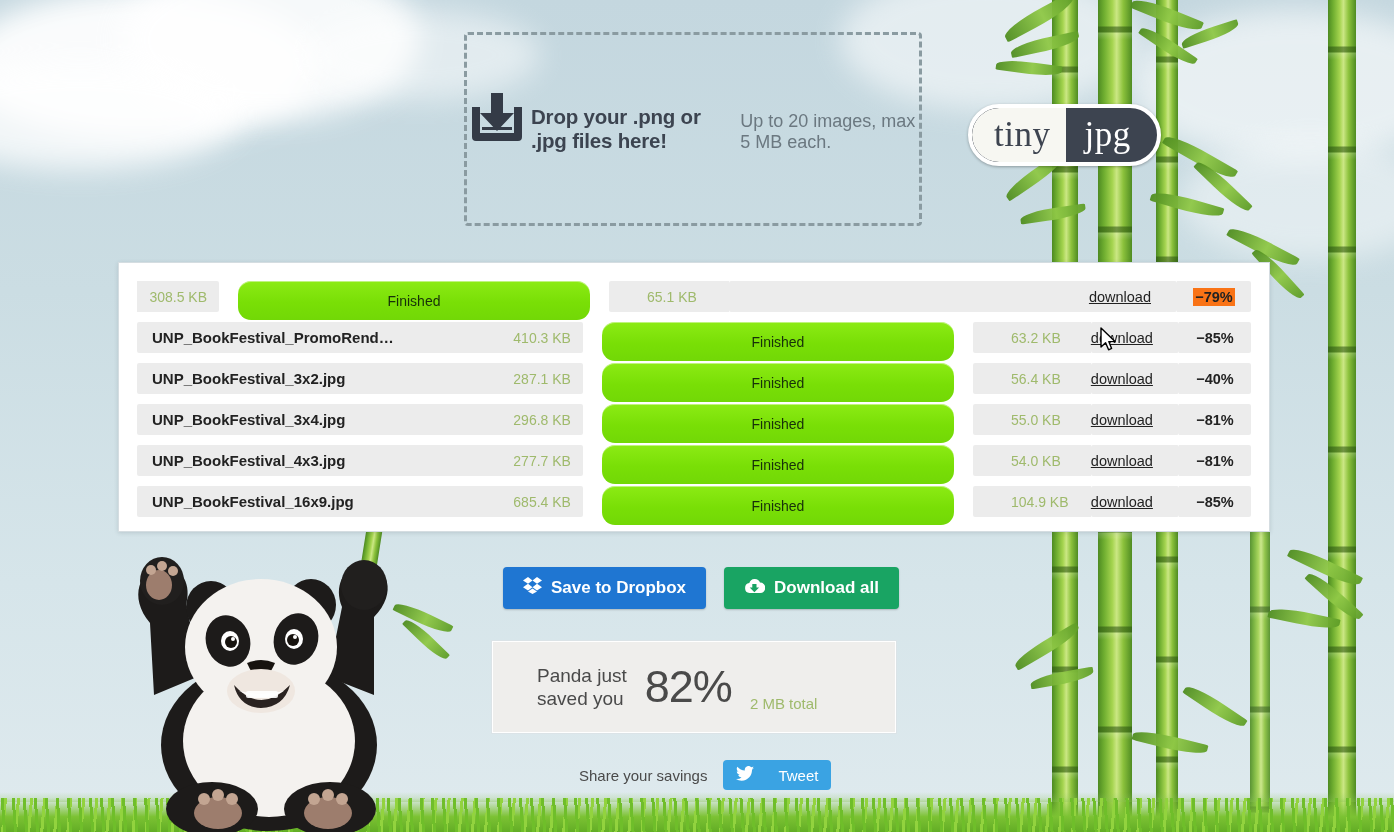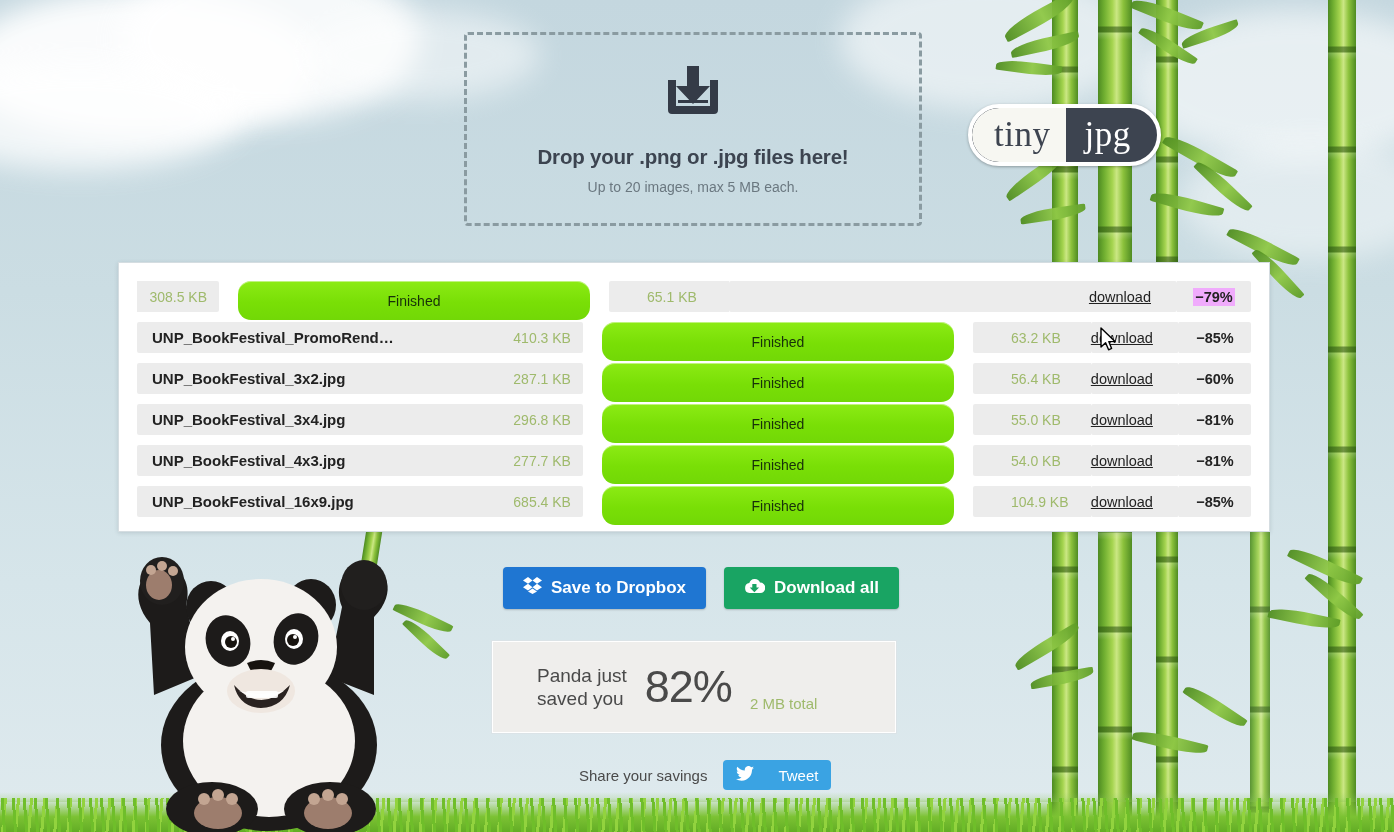--- a/index.html
+++ b/index.html
@@ -70,30 +70,30 @@
 
   
   #panda { position: absolute; left: 106px; top: 545px; width: 350px; height: 290px; }
 
   
   #dropzone {
     position: absolute;
     left: 464px; top: 32px; width: 458px; height: 194px;
     border: 3px dashed #8a9ba1;
     border-radius: 4px;
-    display: flex; flex-direction: column;
+    display: flex; flex-direction: row;
     align-items: center; justify-content: center;
     gap: 4px;
   }
   #dropzone .dz-icon { margin-bottom: 18px; }
   .dz-title {
     font-size: 20.5px; font-weight: bold; color: #3c4450;
     letter-spacing: -0.2px;
   }
-  .dz-sub { font-size: 14px; color: #6b7880; margin-top: 6px; }
+  .dz-sub { font-size: 18px; color: #6b7880; margin-top: 6px; }
 
   
   #logo {
     position: absolute; left: 968px; top: 104px;
     height: 62px; display: flex; align-items: stretch;
     background: #3d4450;
     border-radius: 31px;
     border: 4px solid #ffffff;
     box-shadow: 0 1px 3px rgba(0,0,0,.3);
     overflow: hidden;
@@ -167,21 +167,21 @@
   .c-dl a {
     font-size: 14.5px; color: #222222; text-decoration: underline;
     cursor: pointer;
   }
   .c-pct {
     width: 74px; justify-content: center;
     font-size: 14.5px; font-weight: bold; color: #222222;
     border-radius: 0 2px 2px 0;
   }
   .c-pct.selected .pct-text {
-    background: #f0abfc;
+    background: #f97316;
     padding: 1px 2px;
   }
 
   
   #actions {
     position: absolute; left: 503px; top: 567px;
     display: flex; gap: 18px;
   }
   .btn {
     display: flex; align-items: center; gap: 9px;
@@ -387,21 +387,21 @@
         <div class="c-bar">
           <div class="bar">
             <span>Finished</span>
           </div>
         </div>
         <div class="cell c-newsize">56.4 KB</div>
         <div class="cell c-dl">
           <a>download</a>
         </div>
         <div class="cell c-pct">
-          <span class="pct-text">−60%</span>
+          <span class="pct-text">−40%</span>
         </div>
       </div>
       <div class="row">
         <div class="cell c-name">UNP_BookFestival_3x4.jpg</div>
         <div class="cell c-size">296.8 KB</div>
         <div class="c-bar">
           <div class="bar">
             <span>Finished</span>
           </div>
         </div>

